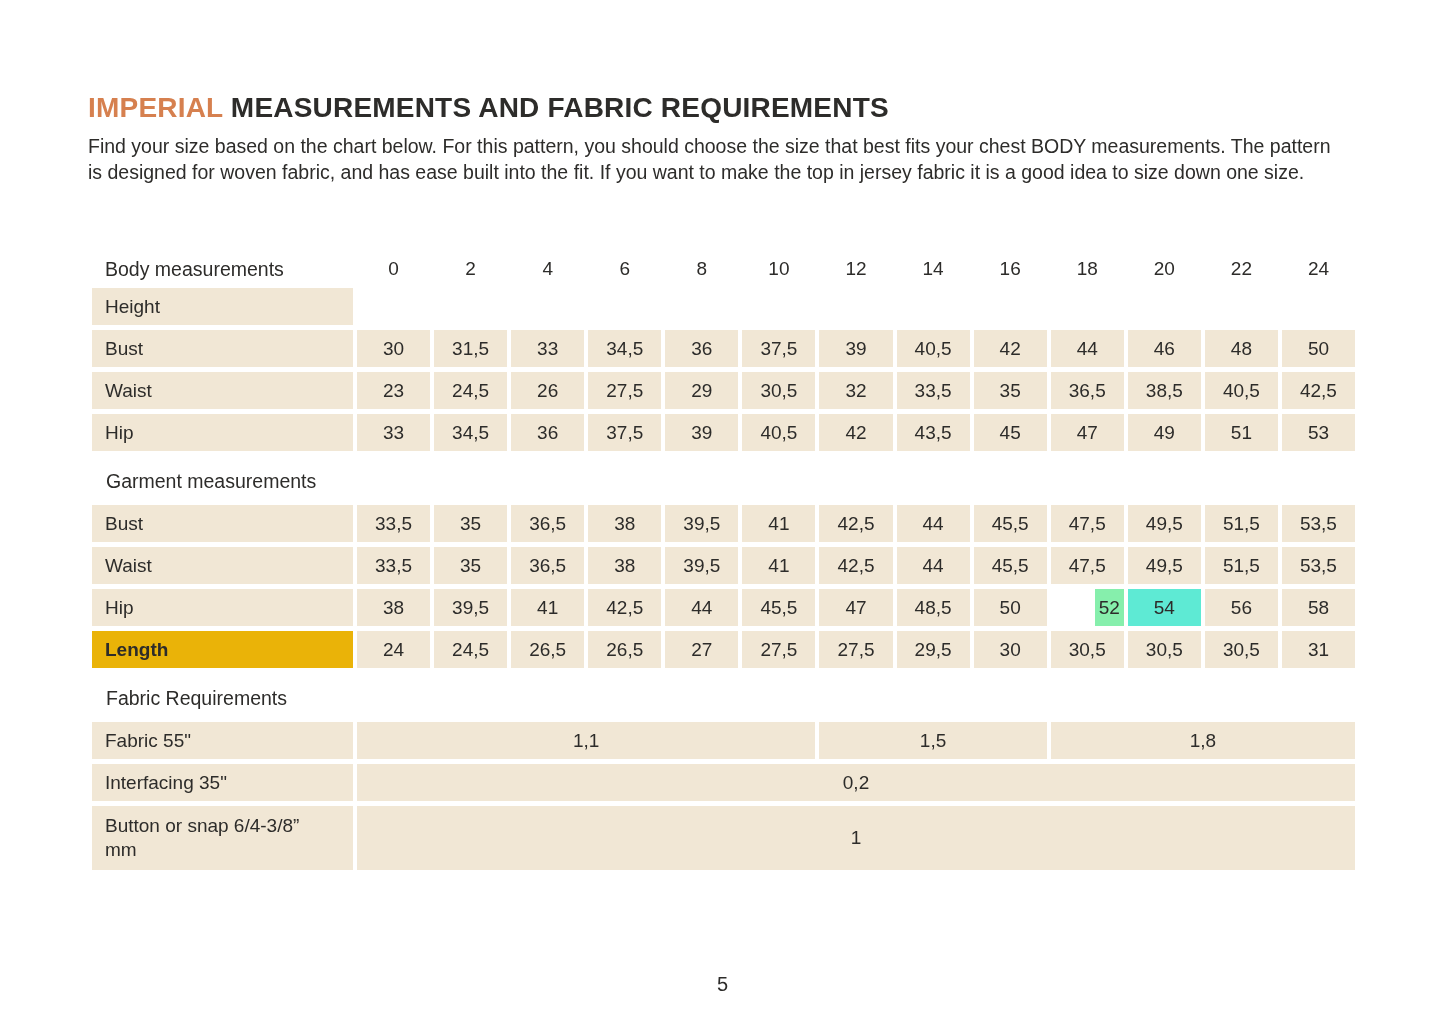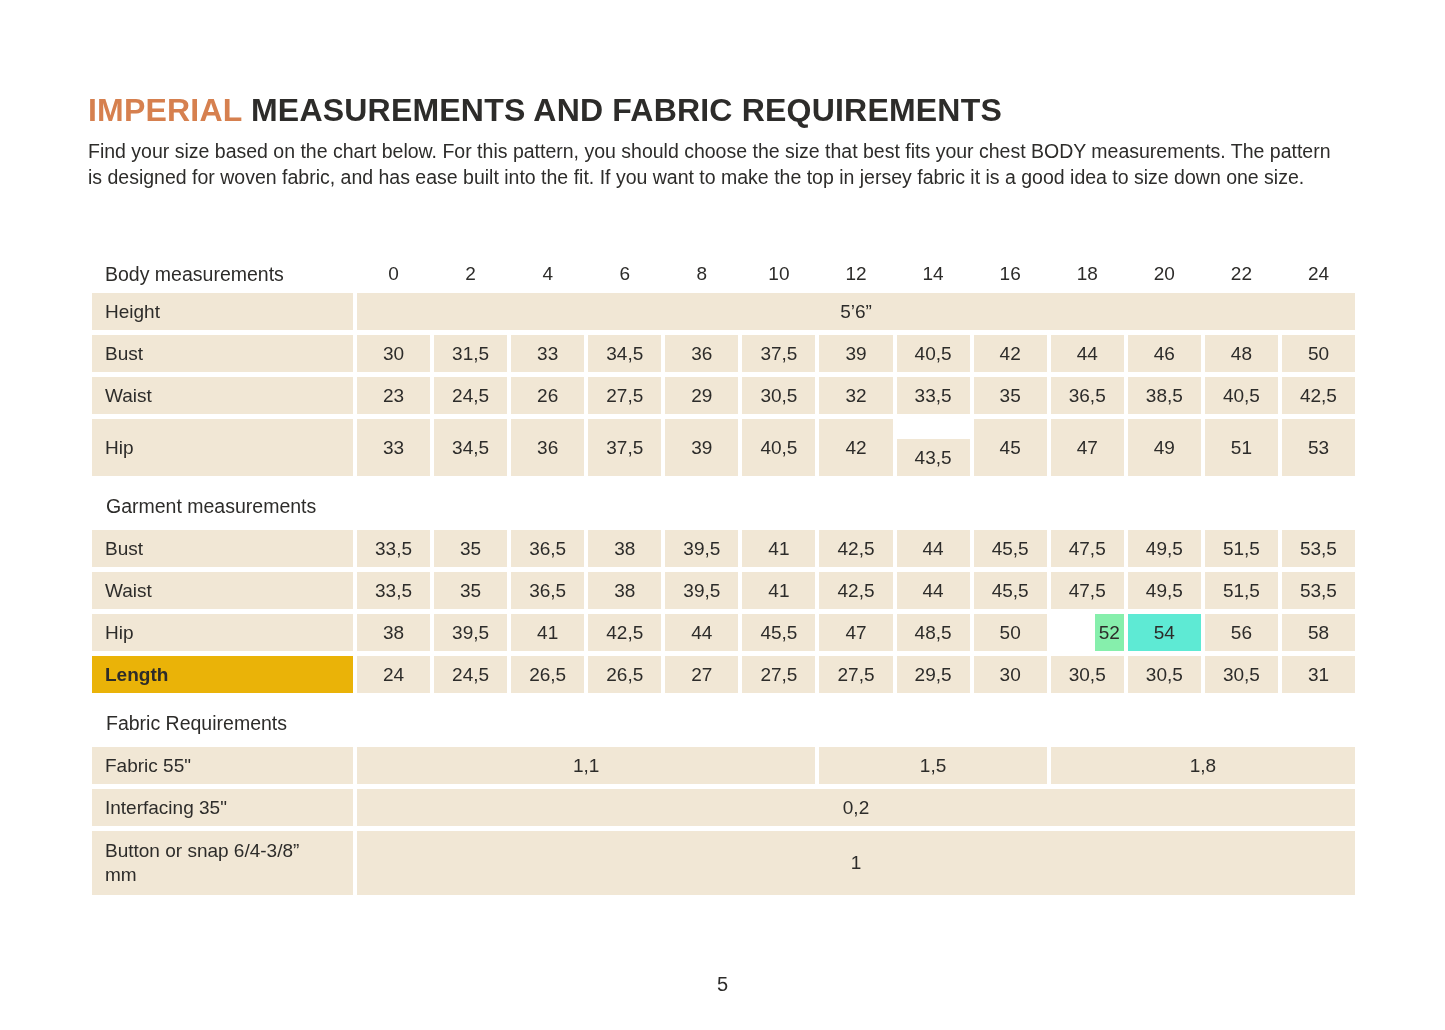--- a/index.html
+++ b/index.html
@@ -17,21 +17,21 @@
     overflow: hidden;
   }
   .content {
     position: absolute;
     left: 88px;
     top: 92px;
     width: 1270px;
   }
   h1.title {
     margin: 0 0 9px 0;
-    font-size: 32px;
+    font-size: 28px;
     font-weight: 700;
     letter-spacing: 0.2px;
     color: #2d2c2a;
   }
   h1.title .accent {  }
   p.intro {
     margin: 0;
     width: 1260px;
     font-size: 19.5px;
     line-height: 26px;
@@ -106,21 +106,20 @@
           <div class="cell">12</div>
           <div class="cell">14</div>
           <div class="cell">16</div>
           <div class="cell">18</div>
           <div class="cell">20</div>
           <div class="cell">22</div>
           <div class="cell">24</div>
         </div>
         <div class="t-row">
           <div class="cell label-cell" style="background: rgb(241, 231, 213);">Height</div>
-          <div class="cell" style="background: rgb(241, 231, 213); grid-column: span 13;">5’6”</div>
         </div>
         <div class="t-row">
           <div class="cell label-cell" style="background: rgb(241, 231, 213);">Bust</div>
           <div class="cell" style="background: rgb(241, 231, 213);">30</div>
           <div class="cell" style="background: rgb(241, 231, 213);">31,5</div>
           <div class="cell" style="background: rgb(241, 231, 213);">33</div>
           <div class="cell" style="background: rgb(241, 231, 213);">34,5</div>
           <div class="cell" style="background: rgb(241, 231, 213);">36</div>
           <div class="cell" style="background: rgb(241, 231, 213);">37,5</div>
           <div class="cell" style="background: rgb(241, 231, 213);">39</div>
@@ -149,21 +148,21 @@
         </div>
         <div class="t-row">
           <div class="cell label-cell" style="background: rgb(241, 231, 213);">Hip</div>
           <div class="cell" style="background: rgb(241, 231, 213);">33</div>
           <div class="cell" style="background: rgb(241, 231, 213);">34,5</div>
           <div class="cell" style="background: rgb(241, 231, 213);">36</div>
           <div class="cell" style="background: rgb(241, 231, 213);">37,5</div>
           <div class="cell" style="background: rgb(241, 231, 213);">39</div>
           <div class="cell" style="background: rgb(241, 231, 213);">40,5</div>
           <div class="cell" style="background: rgb(241, 231, 213);">42</div>
-          <div class="cell" style="background: rgb(241, 231, 213); margin-top: 20px;">43,5</div>
+          <div class="cell" style="background: rgb(241, 231, 213);">43,5</div>
           <div class="cell" style="background: rgb(241, 231, 213);">45</div>
           <div class="cell" style="background: rgb(241, 231, 213);">47</div>
           <div class="cell" style="background: rgb(241, 231, 213);">49</div>
           <div class="cell" style="background: rgb(241, 231, 213);">51</div>
           <div class="cell" style="background: rgb(241, 231, 213);">53</div>
         </div>
         <div class="section-row">Garment measurements</div>
         <div class="t-row">
           <div class="cell label-cell" style="background: rgb(241, 231, 213);">Bust</div>
           <div class="cell" style="background: rgb(241, 231, 213);">33,5</div>

